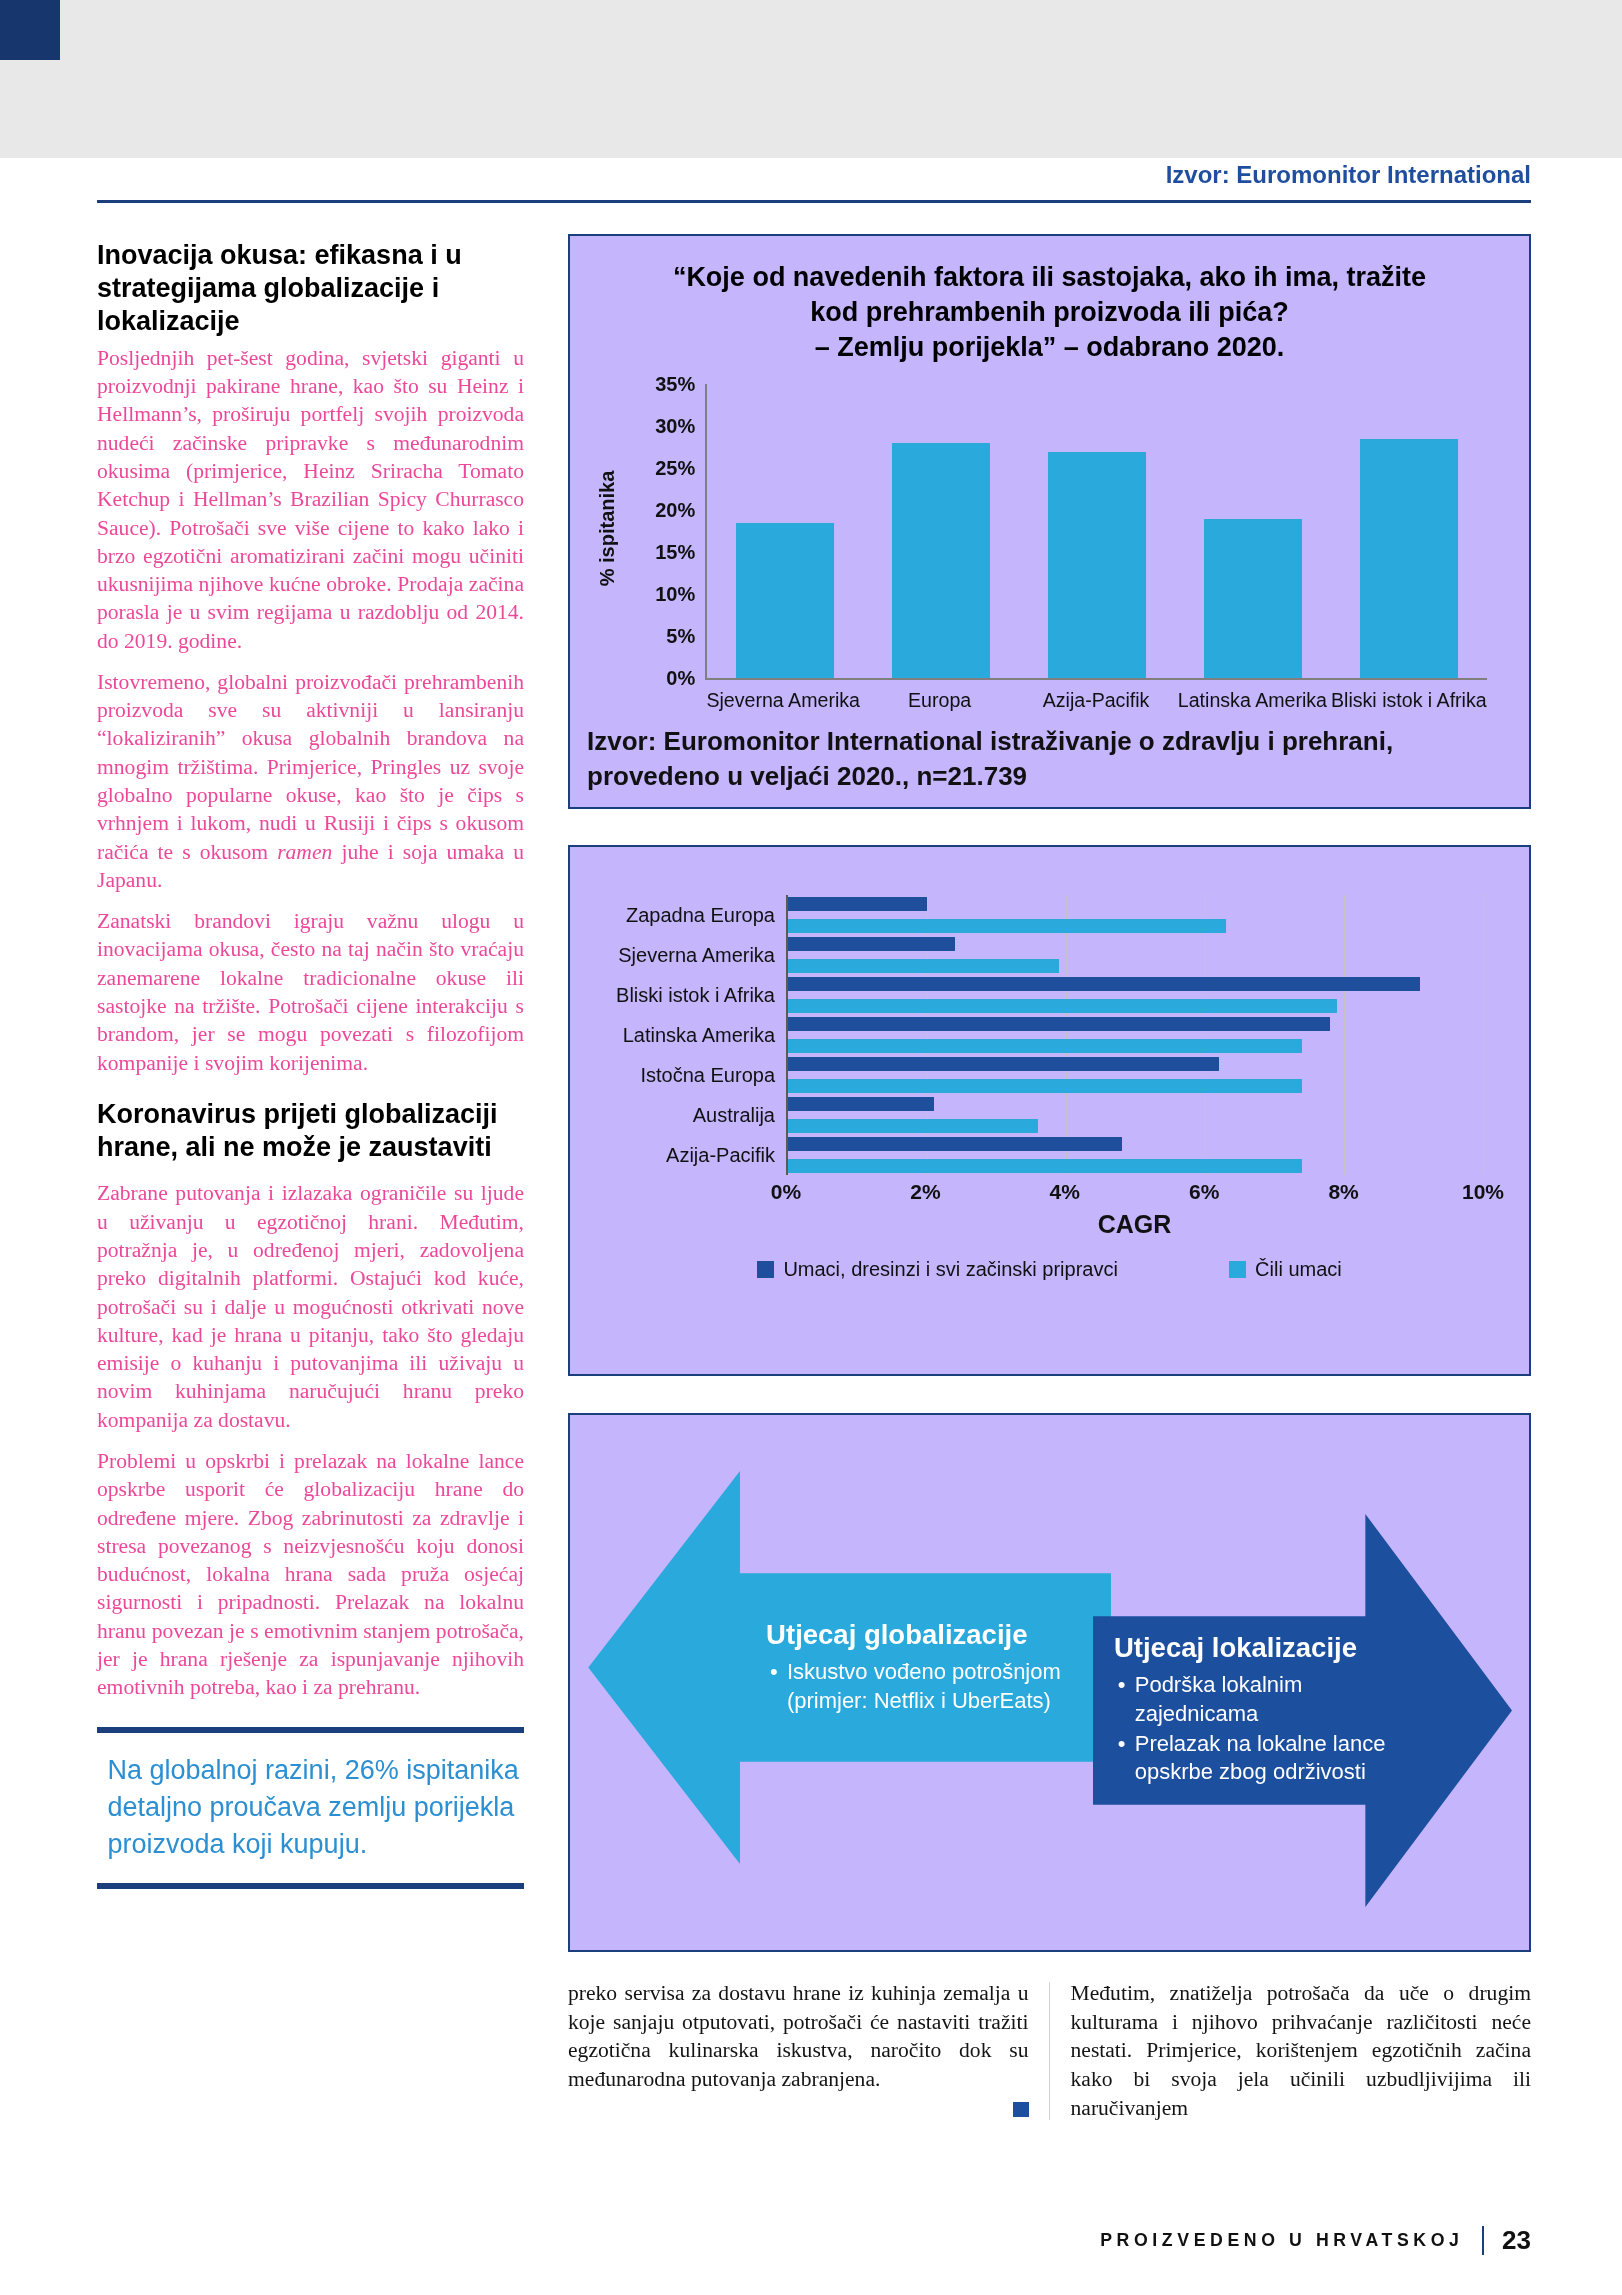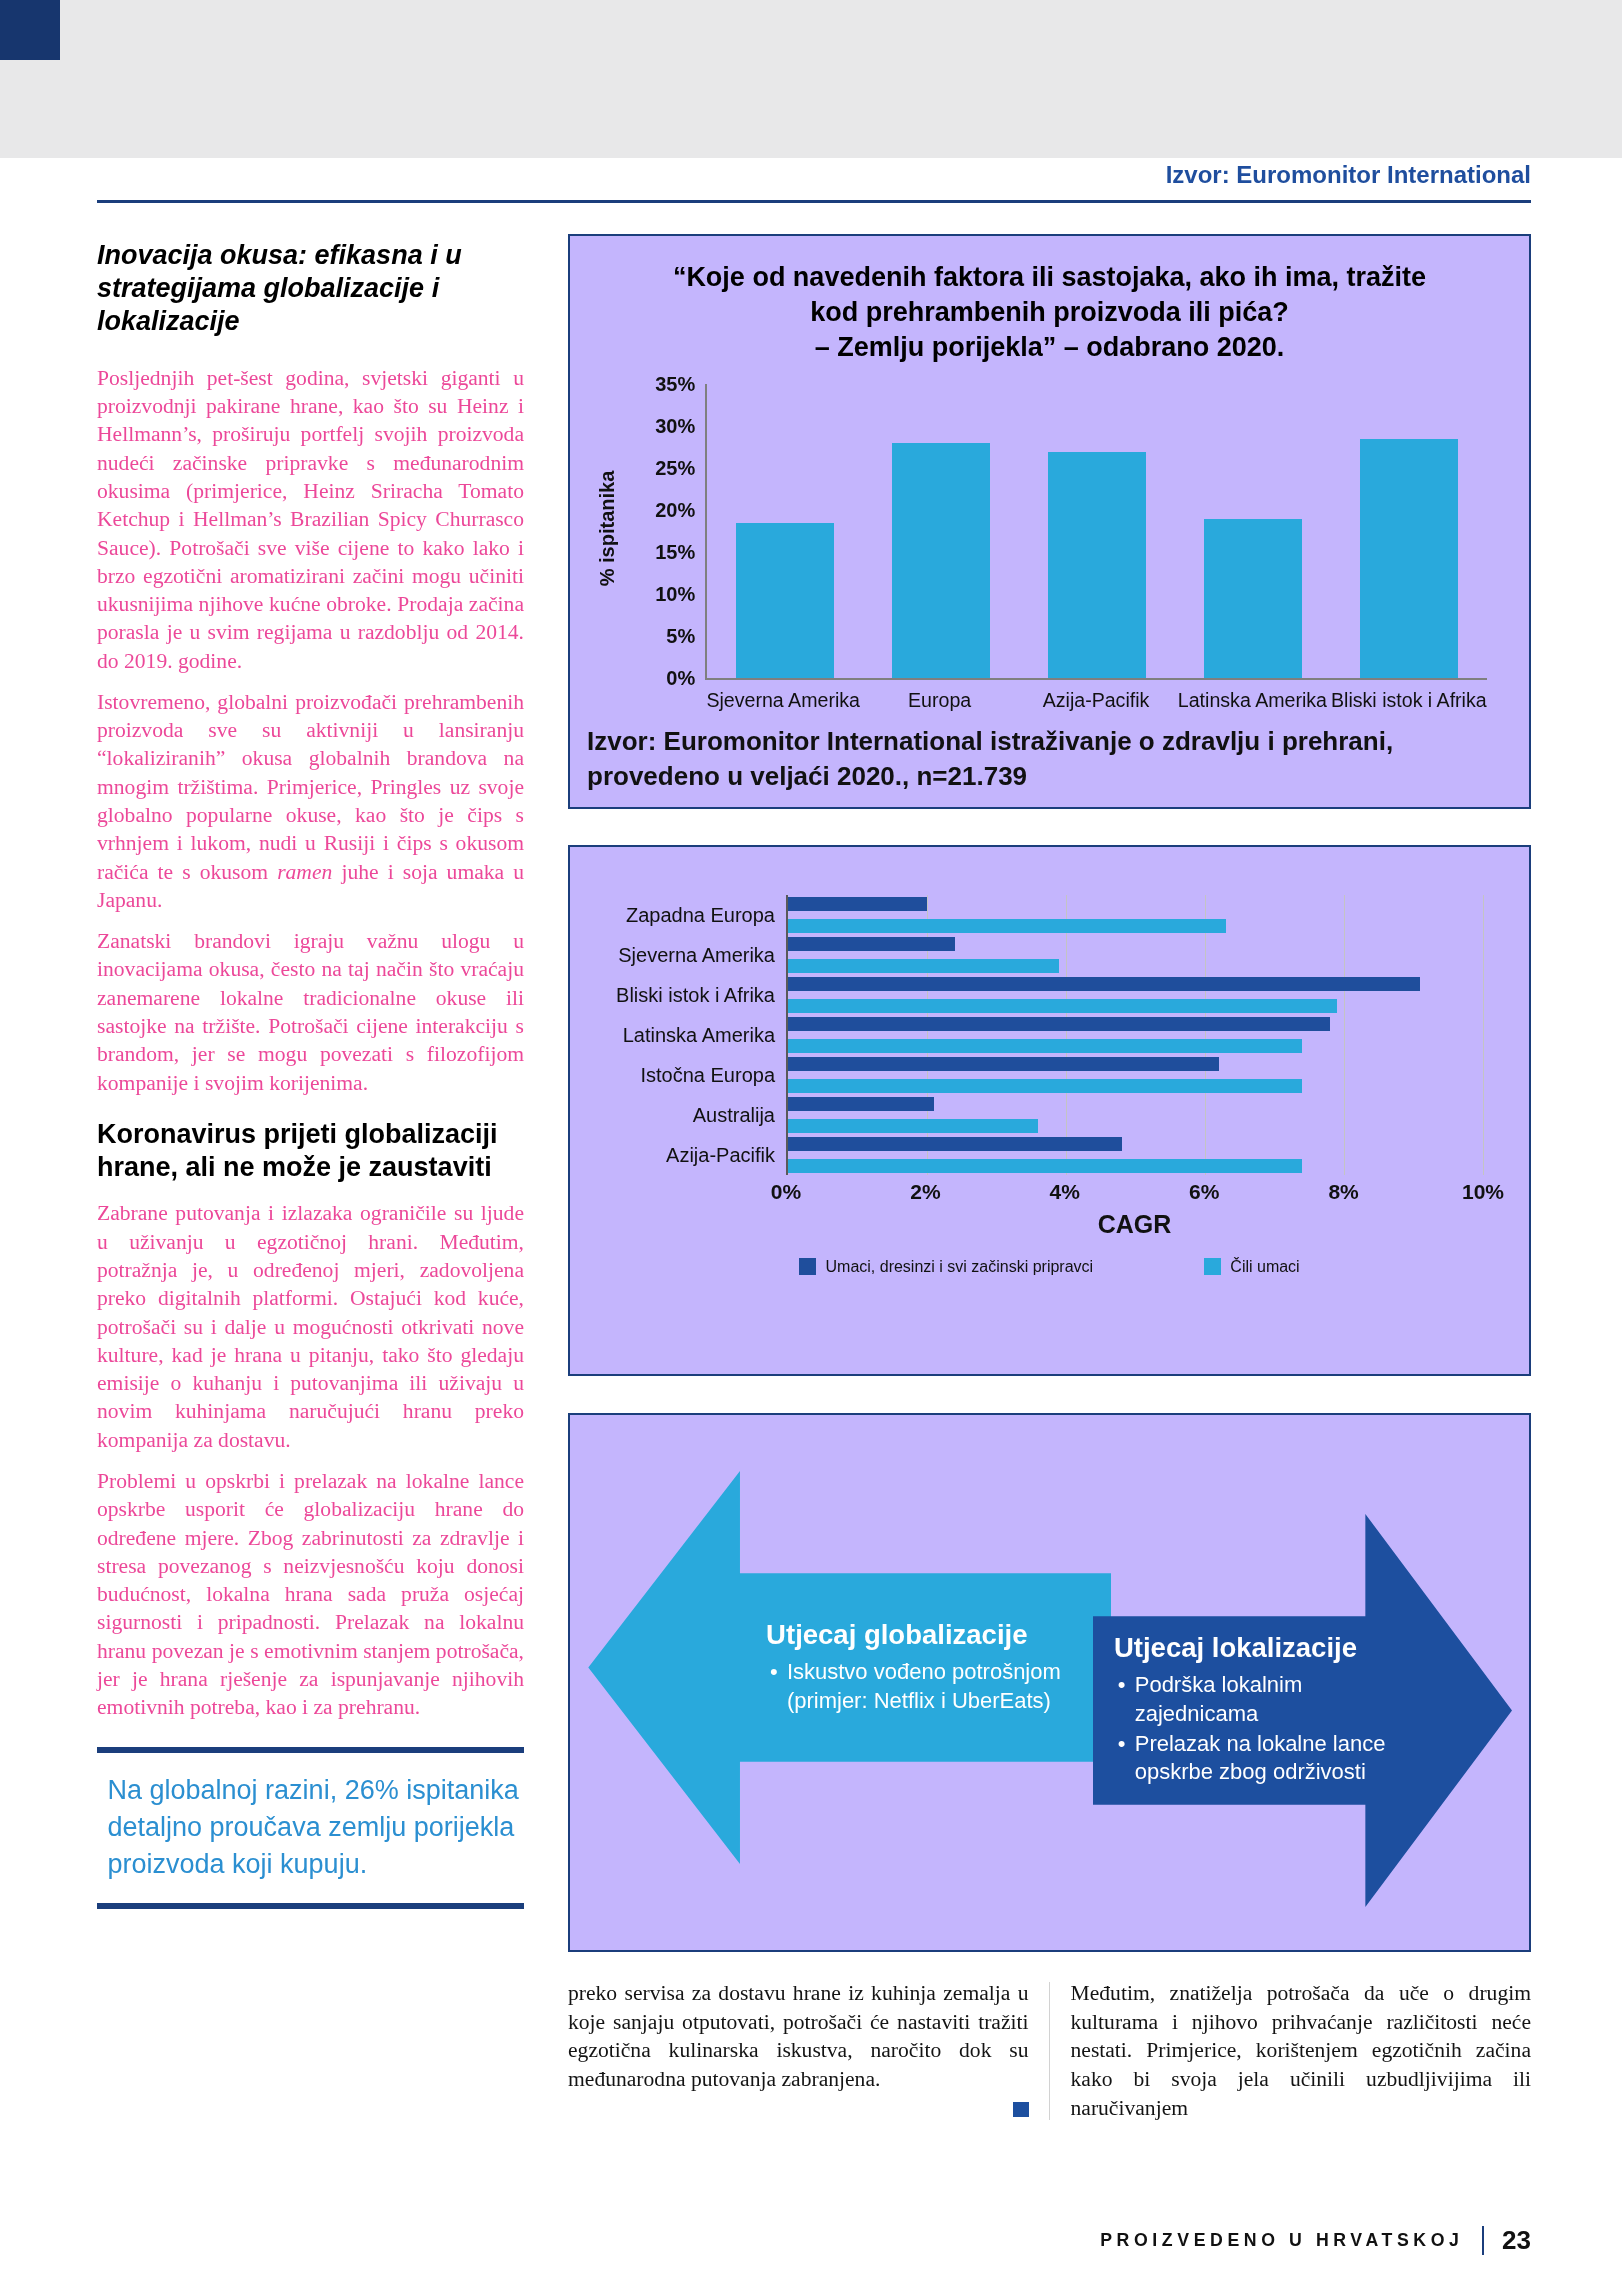--- a/index.html
+++ b/index.html
@@ -6,21 +6,21 @@
   html,body{width:1623px;height:2295px;}
   body{position:relative;background:#ffffff;font-family:"Liberation Sans",sans-serif;color:#111;overflow:hidden;}
 
   .band{position:absolute;top:0;left:0;width:1623px;height:158px;background:#e8e8e9;}
   .corner{position:absolute;top:0;left:0;width:60px;height:60px;background:#17366e;}
   .credit{position:absolute;top:161px;right:92px;font-size:24px;font-weight:bold;color:#1f4e9e;}
   .toprule{position:absolute;top:200px;left:97px;width:1434px;height:2.6px;background:#1b3e7c;}
 
   .leftcol{position:absolute;left:97px;top:239px;width:427px;}
   .leftcol h1,.leftcol h2{font-size:27px;line-height:1.22;font-weight:bold;color:#000;}
-  .leftcol h1{margin-bottom:26px;font-style:italic;}
+  .leftcol h1{margin-bottom:6px;}
   .leftcol h2{margin:21px 0 15.7px;}
   .leftcol p{font-family:"Liberation Serif",serif;font-size:21.6px;line-height:1.31;text-align:justify;margin-bottom:13px;color:#ec4899;}
   .italic{font-style:italic;}
   .quote{margin-top:26px;border-top:6.5px solid #1b3e7c;border-bottom:6.5px solid #1b3e7c;
          padding:18.3px 5.2px 19.6px 10.5px;font-size:27px;line-height:1.38;color:#2b8fd1;}
 
   .box{position:absolute;left:568px;width:963px;background:#c4b5fd;border:2px solid #1b3e7c;}
   .box1{top:234px;height:575px;}
   .box2{top:845px;height:531px;}
   .box3{top:1413px;height:539px;}
@@ -42,21 +42,21 @@
 
   
   .c2-plot{position:relative;margin:26px 46px 0 216px;height:280px;border-left:2px solid #5a5a5a;}
   .c2-grid{position:absolute;top:0;bottom:0;width:1.3px;background:#c4c4c4;}
   .c2-row{position:absolute;left:0;right:0;display:flex;flex-direction:column;justify-content:center;gap:8px;}
   .c2-cat{position:absolute;right:calc(100% + 13px);top:50%;transform:translateY(-50%);white-space:nowrap;font-size:20px;}
   .c2-bar{height:13.7px;}
   .c2-xticks{position:relative;margin:5.2px 46px 0 216px;height:27.5px;}
   .c2-xtick{position:absolute;transform:translateX(-50%);font-weight:bold;font-size:21px;}
   .c2-xlabel{margin:2.6px 46px 0 216px;text-align:center;font-weight:bold;font-size:25px;}
-  .c2-legend{display:flex;justify-content:center;gap:111px;margin-top:18.3px;font-size:16px;align-items:center;}
+  .c2-legend{display:flex;justify-content:center;gap:111px;margin-top:18.3px;font-size:20px;align-items:center;}
   .legend-item{display:flex;align-items:center;}
   .legend-swatch{display:inline-block;width:17px;height:17px;margin-right:9.2px;}
 
   
   .arrow{position:absolute;}
   .arrow-left{left:18.3px;top:56px;width:523px;height:393px;
       clip-path:polygon(0 50%,29% 0,29% 26%,100% 26%,100% 74%,29% 74%,29% 100%);}
   .arrow-right{left:523px;top:99px;width:419px;height:393px;
       clip-path:polygon(0 26%,65% 26%,65% 0,100% 50%,65% 100%,65% 74%,0 74%);}
   .arrow-text{position:absolute;color:#fff;top:50%;transform:translateY(-50%);}

